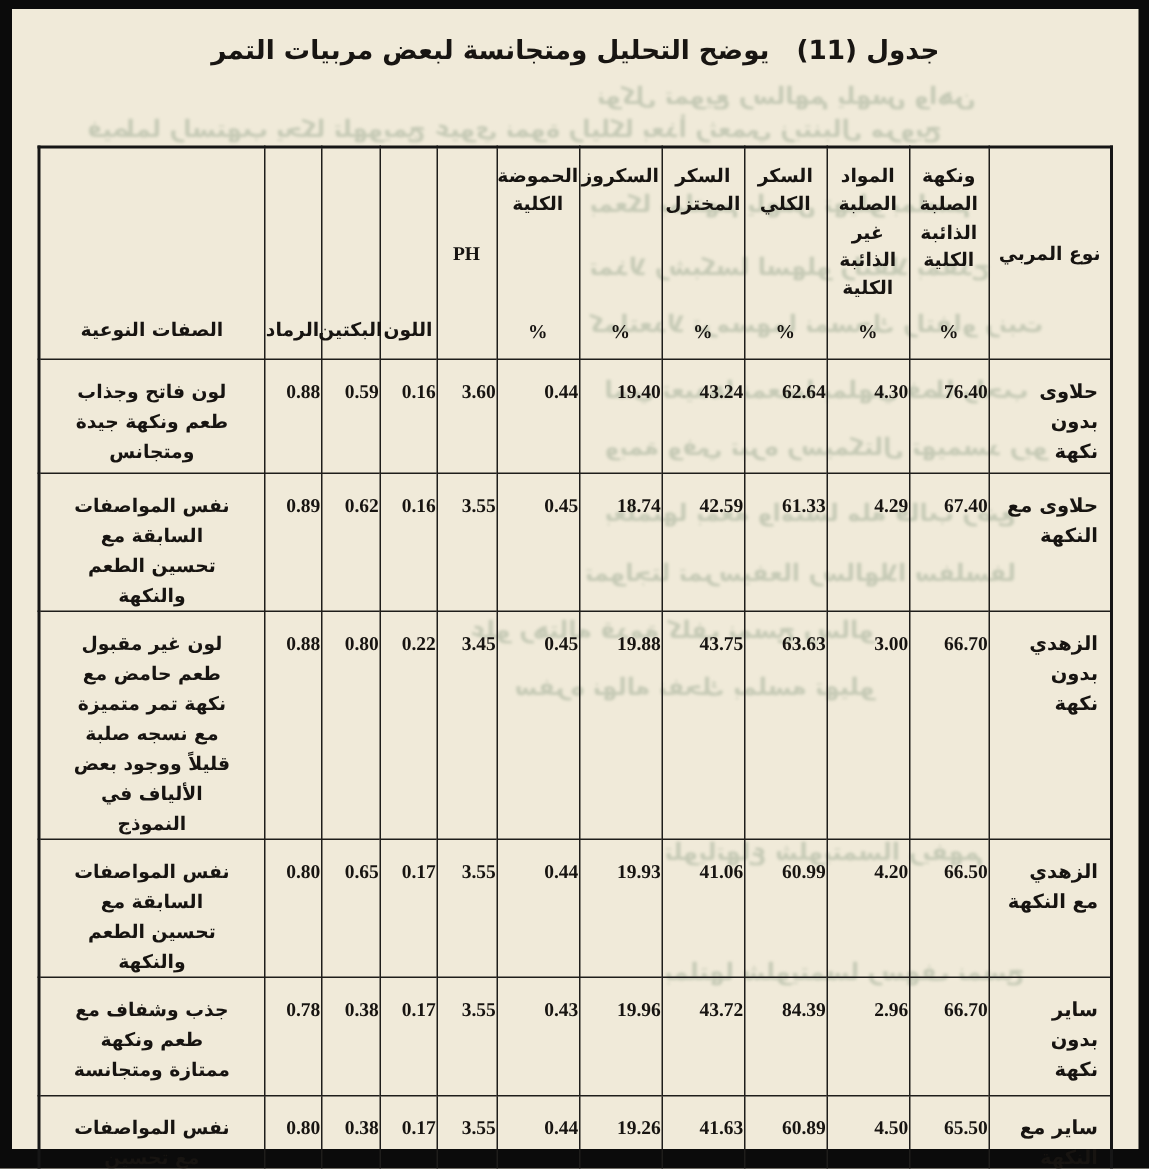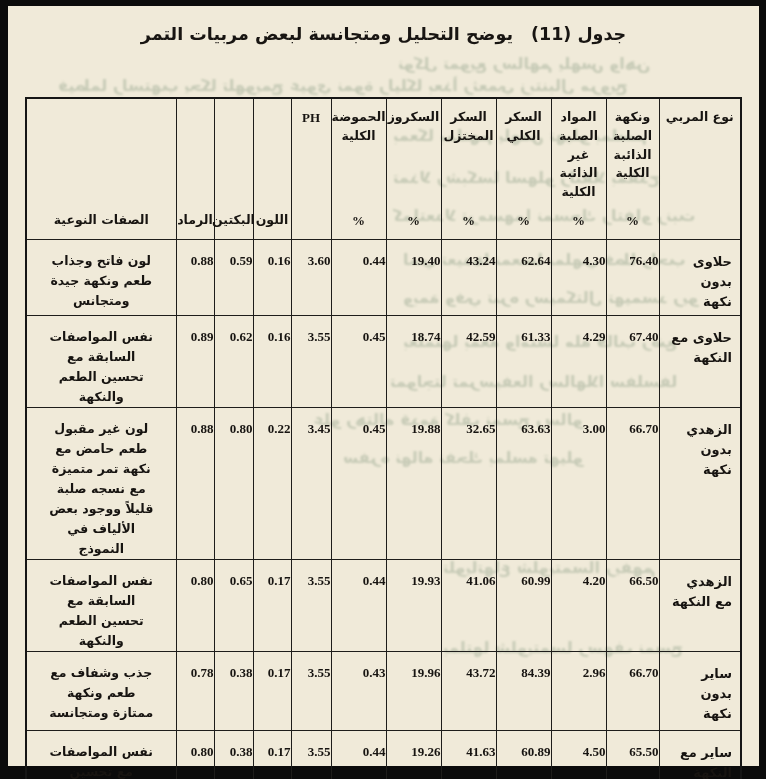--- a/index.html
+++ b/index.html
@@ -48,21 +48,21 @@
   tr.hdr{height:140px;}
   tr.r1{height:76px;} tr.r2{height:77px;} tr.r3{height:134px;}
   tr.r4{height:80px;} tr.r5{height:79px;} tr.r6{height:72px;}
   th{font-weight:bold;font-size:12.5px;vertical-align:top;}
   .h-flex{
     height:122px;display:flex;flex-direction:column;align-items:center;
     padding:9px 2px;line-height:1.5;
   }
   .h-pct{justify-content:space-between;}
   .h-top{justify-content:flex-end;}
-  .h-mid{justify-content:flex-start;height:122px;}
+  .h-mid{justify-content:center;height:122px;}
   .h-unit{font-family:"Liberation Serif",serif;font-size:13px;}
   .ph-label{font-family:"Liberation Serif",serif;font-size:13px;}
   td.num{
     text-align:right;vertical-align:top;padding-top:13px;
     font-family:"Liberation Serif",serif;font-weight:bold;font-size:13px;
   }
   td.jam{
     text-align:right;vertical-align:top;padding:12px 8px 0 9px;
     font-weight:bold;font-size:13px;line-height:1.55;
   }
@@ -211,21 +211,21 @@
         <td class="num">0.62</td>
         <td class="num">0.89</td>
         <td class="qual">نفس المواصفات السابقة مع تحسين الطعم والنكهة</td>
       </tr>
 
       <tr class="r3">
         <td class="jam">الزهدي بدون نكهة</td>
         <td class="num">66.70</td>
         <td class="num">3.00</td>
         <td class="num">63.63</td>
-        <td class="num">32.65</td>
+        <td class="num">43.75</td>
         <td class="num">19.88</td>
         <td class="num">0.45</td>
         <td class="num">3.45</td>
         <td class="num">0.22</td>
         <td class="num">0.80</td>
         <td class="num">0.88</td>
         <td class="qual">لون غير مقبول طعم حامض مع نكهة تمر متميزة مع نسجه صلبة قليلاً ووجود بعض الألياف في النموذج</td>
       </tr>
 
       <tr class="r4">

